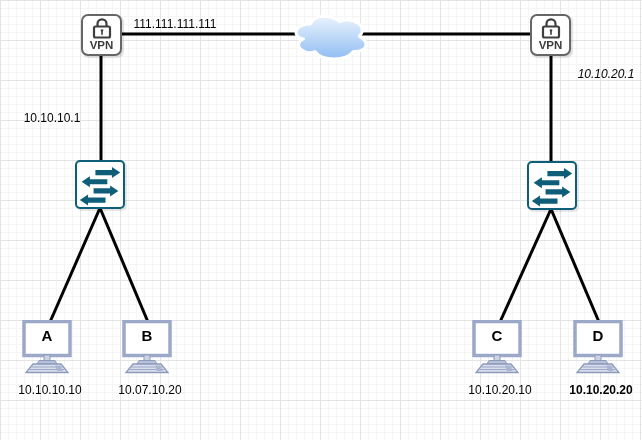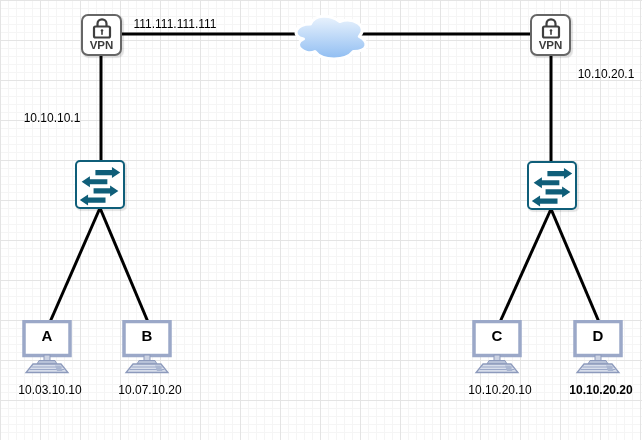--- a/index.html
+++ b/index.html
@@ -109,21 +109,21 @@
       <rect x="4" y="1.5" width="46" height="34" fill="#ffffff" stroke="#9ba8c8" stroke-width="3.5"></rect>
       <rect x="24" y="35" width="6" height="5.5" fill="#ccd3e3" stroke="#8d9abc" stroke-width="1"></rect>
       <polygon points="19,40.5 35,40.5 37,44 17,44" fill="#b7c1d8" stroke="#8d9abc" stroke-width="1"></polygon>
       <polygon points="13,44 41,44 48,52.5 6,52.5" fill="#d8deeb" stroke="#8d9abc" stroke-width="1.3"></polygon>
       <line x1="11.5" y1="47" x2="42.5" y2="47" stroke="#9ba8c8" stroke-width="1"></line>
       <line x1="9.5" y1="49.5" x2="44.5" y2="49.5" stroke="#9ba8c8" stroke-width="1"></line>
       <polygon points="35,45.5 40.5,45.5 42.5,51 37,51" fill="#a9b5d0"></polygon>
     </svg>
     <span class="letter">A</span>
   </div>
-  <span class="label" style="left:50px;top:383px;">10.03.10.10</span>
+  <span class="label" style="left:50px;top:383px;">10.10.10.10</span>
 
   <div class="node host" style="left:120px;top:320px;">
     <svg width="54" height="56" viewBox="0 0 54 56">
       <rect x="4" y="1.5" width="46" height="34" fill="#ffffff" stroke="#9ba8c8" stroke-width="3.5"></rect>
       <rect x="24" y="35" width="6" height="5.5" fill="#ccd3e3" stroke="#8d9abc" stroke-width="1"></rect>
       <polygon points="19,40.5 35,40.5 37,44 17,44" fill="#b7c1d8" stroke="#8d9abc" stroke-width="1"></polygon>
       <polygon points="13,44 41,44 48,52.5 6,52.5" fill="#d8deeb" stroke="#8d9abc" stroke-width="1.3"></polygon>
       <line x1="11.5" y1="47" x2="42.5" y2="47" stroke="#9ba8c8" stroke-width="1"></line>
       <line x1="9.5" y1="49.5" x2="44.5" y2="49.5" stroke="#9ba8c8" stroke-width="1"></line>
       <polygon points="35,45.5 40.5,45.5 42.5,51 37,51" fill="#a9b5d0"></polygon>
@@ -155,15 +155,15 @@
       <line x1="11.5" y1="47" x2="42.5" y2="47" stroke="#9ba8c8" stroke-width="1"></line>
       <line x1="9.5" y1="49.5" x2="44.5" y2="49.5" stroke="#9ba8c8" stroke-width="1"></line>
       <polygon points="35,45.5 40.5,45.5 42.5,51 37,51" fill="#a9b5d0"></polygon>
     </svg>
     <span class="letter">D</span>
   </div>
   <span class="label" style="left:601px;top:383px;font-weight:bold;">10.10.20.20</span>
 
   <span class="label" style="left:175px;top:17px;">111.111.111.111</span>
   <span class="label" style="left:52px;top:67px;margin-top:44px;">10.10.10.1</span>
-  <span class="label" style="left:606px;top:67px;">10.10.20.1</span>
+  <span class="label" style="left:606px;top:67px;font-style:italic;">10.10.20.1</span>
 
 </div>
 
 </body></html>

